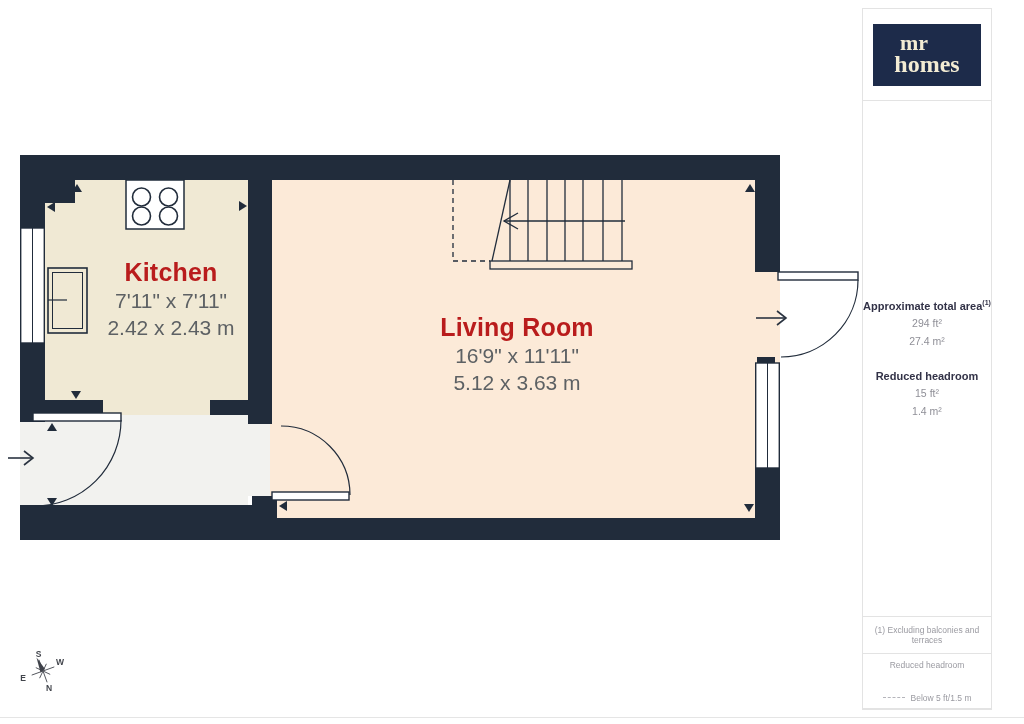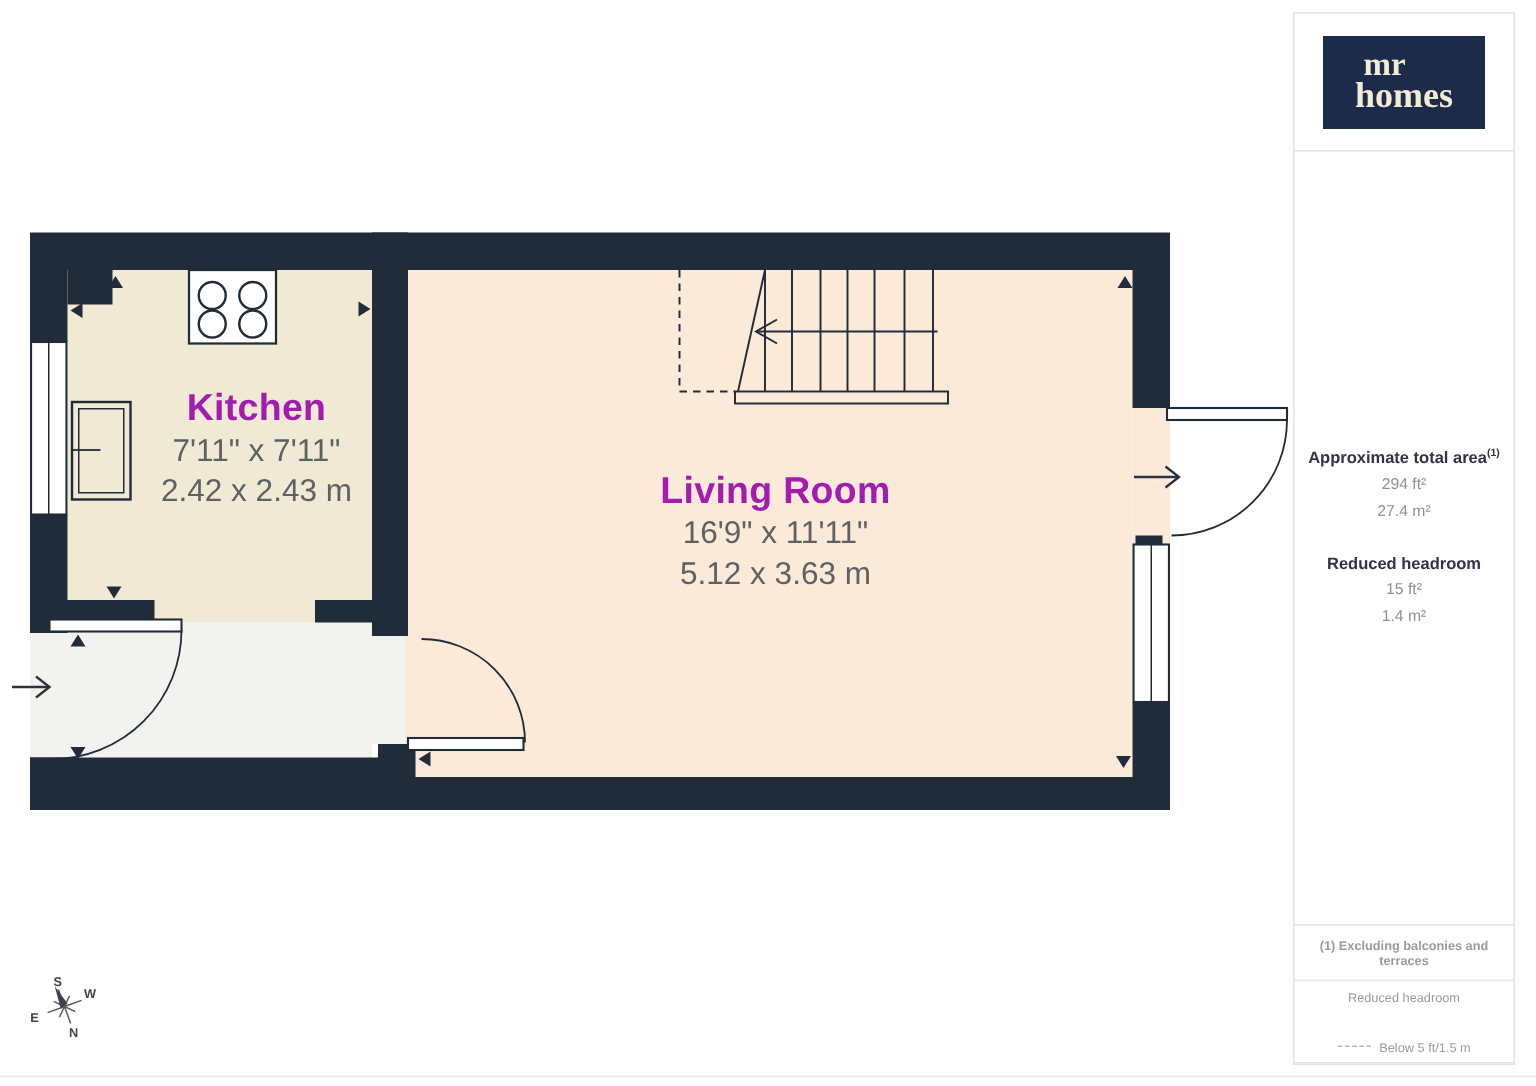--- a/index.html
+++ b/index.html
@@ -3,52 +3,52 @@
 <meta charset="utf-8">
 <style>
   html,body{margin:0;padding:0;background:#ffffff;}
   .canvas{
     position:relative;width:1024px;height:724px;background:#ffffff;
     font-family:"Liberation Sans",sans-serif;overflow:hidden;
   }
   .plan-svg{position:absolute;left:0;top:0;}
   
   .room-label{position:absolute;width:320px;text-align:center;pointer-events:none;}
-  .room-name{font-size:25px;font-weight:700;color:#a21caf;line-height:30px;letter-spacing:.2px;}
+  .room-name{font-size:25px;font-weight:700;color:#b91c1c;line-height:30px;letter-spacing:.2px;}
   .room-dim{font-size:21px;font-weight:400;color:#5d6164;line-height:27px;}
   #label-kitchen{left:11px;top:257px;}
   #label-living{left:357px;top:312px;}
   #label-hallway{left:5px;top:419px;}
   .floor-label{
     position:absolute;left:368px;top:736px;width:120px;text-align:center;
     font-size:11px;font-weight:700;color:#1f2a38;
   }
   .bottom-line{position:absolute;left:0;top:717px;width:1024px;height:1px;background:#e5e5e5;}
   
   .sidebar{
-    position:absolute;left:862px;top:8px;width:148px;height:702px;
+    position:absolute;left:862px;top:8px;width:130px;height:702px;
     background:#fff;border:1px solid #e3e3e3;box-sizing:border-box;
     display:flex;flex-direction:column;
   }
   .sb-section{border-bottom:1px solid #e3e3e3;box-sizing:border-box;}
   .sb-logo{height:92px;display:flex;align-items:center;justify-content:center;}
   .logo-box{
     width:108px;height:62px;background:#1d2b4a;color:#f3ecd4;
     display:flex;flex-direction:column;align-items:center;justify-content:center;
     font-family:"Liberation Serif",serif;font-weight:700;
   }
   .logo-mr{font-size:22px;line-height:19px;margin-left:-26px;}
   .logo-homes{font-size:24px;line-height:24px;}
   .sb-info{flex:1;display:flex;flex-direction:column;align-items:center;justify-content:center;text-align:center;}
   .info-title{font-size:11px;font-weight:700;color:#323247;}
   .info-title sup{font-size:7px;}
   .info-value{font-size:10.5px;color:#8f8f97;line-height:13px;margin-top:5px;}
   .info-gap{height:22px;}
   .sb-note{height:37px;display:flex;align-items:center;justify-content:center;
-    font-size:8.5px;color:#9a9aa1;text-align:center;padding:0 2px;font-weight:bold;}
+    font-size:8.5px;color:#9a9aa1;text-align:center;padding:0 2px;}
   .sb-legend{height:55px;display:flex;flex-direction:column;align-items:center;justify-content:center;
     font-size:8.5px;color:#9a9aa1;}
   .legend-row{display:flex;align-items:center;margin-top:23px;}
   .legend-dash{display:inline-block;width:22px;border-top:1px dashed #b5b5bb;margin-right:6px;}
   .sb-disclaimer{flex:0 0 auto;border-bottom:none;padding:13px 13px 0 13px;text-align:center;}
   .sb-disclaimer p{margin:0;font-size:8.8px;line-height:1.45;color:#9a9aa1;}
   .giraffe{margin-top:10px;font-size:9.5px;color:#52525c;letter-spacing:.5px;}
   .giraffe b{font-weight:700;}
 </style>
 </head>

